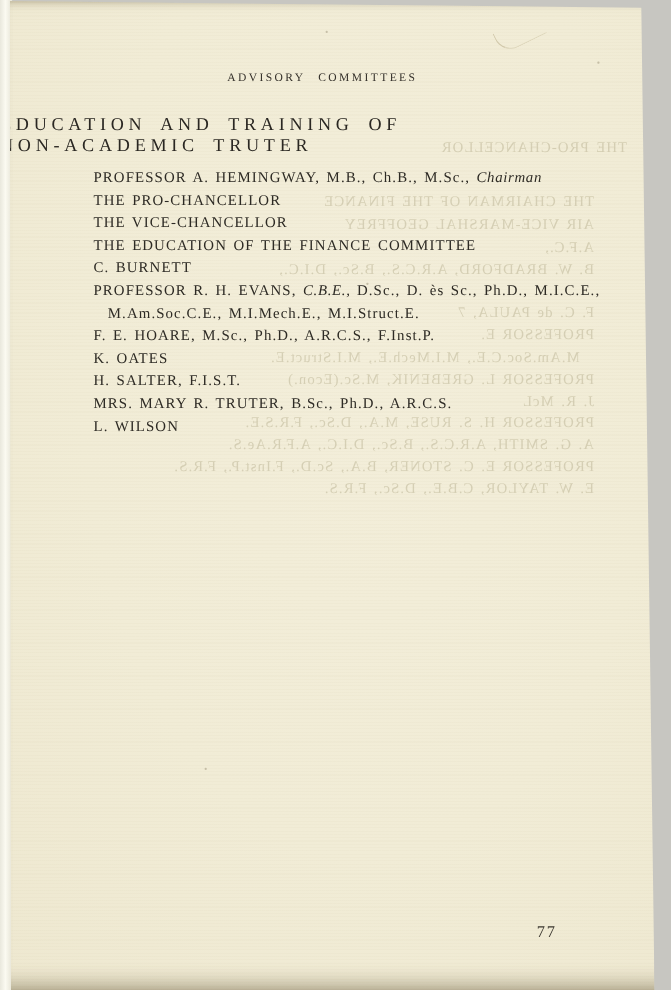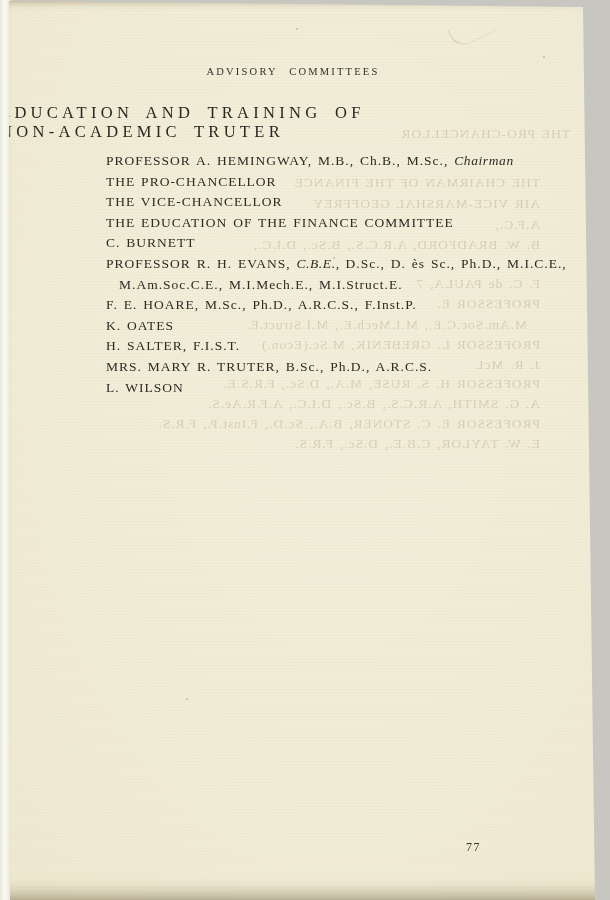--- a/index.html
+++ b/index.html
@@ -47,28 +47,28 @@
     line-height: 19px;
     font-size: 16.5px; letter-spacing: 4.3px; word-spacing: 5px;
     color: #2a2722;
   }
   .member-list {
     position: absolute; left: 85px; top: 151px; width: 470px;
   }
   .member-line {
     height: 20.6px; line-height: 20.6px;
     font-size: 13.5px; letter-spacing: 1px; word-spacing: 1.5px;
-    white-space: nowrap; color: #2d2a24; margin-left: 21px;
+    white-space: nowrap; color: #2d2a24;
   }
   .member-line.indent { padding-left: 13px; }
   .member-line .it { font-style: italic; letter-spacing: 0.6px; }
 
   .page-number {
-    position: absolute; left: 466px; top: 840px;
-    font-size: 12px; letter-spacing: 1.5px; color: #3a362e;
+    position: absolute; left: 488px; top: 840px;
+    font-size: 15px; letter-spacing: 1.5px; color: #3a362e;
   }
 
   
   .show-through {
     position: absolute; inset: 0;
     transform: scaleX(-1);
     opacity: 0.30;
     color: #968d66;
     filter: blur(0.4px);
     pointer-events: none;

